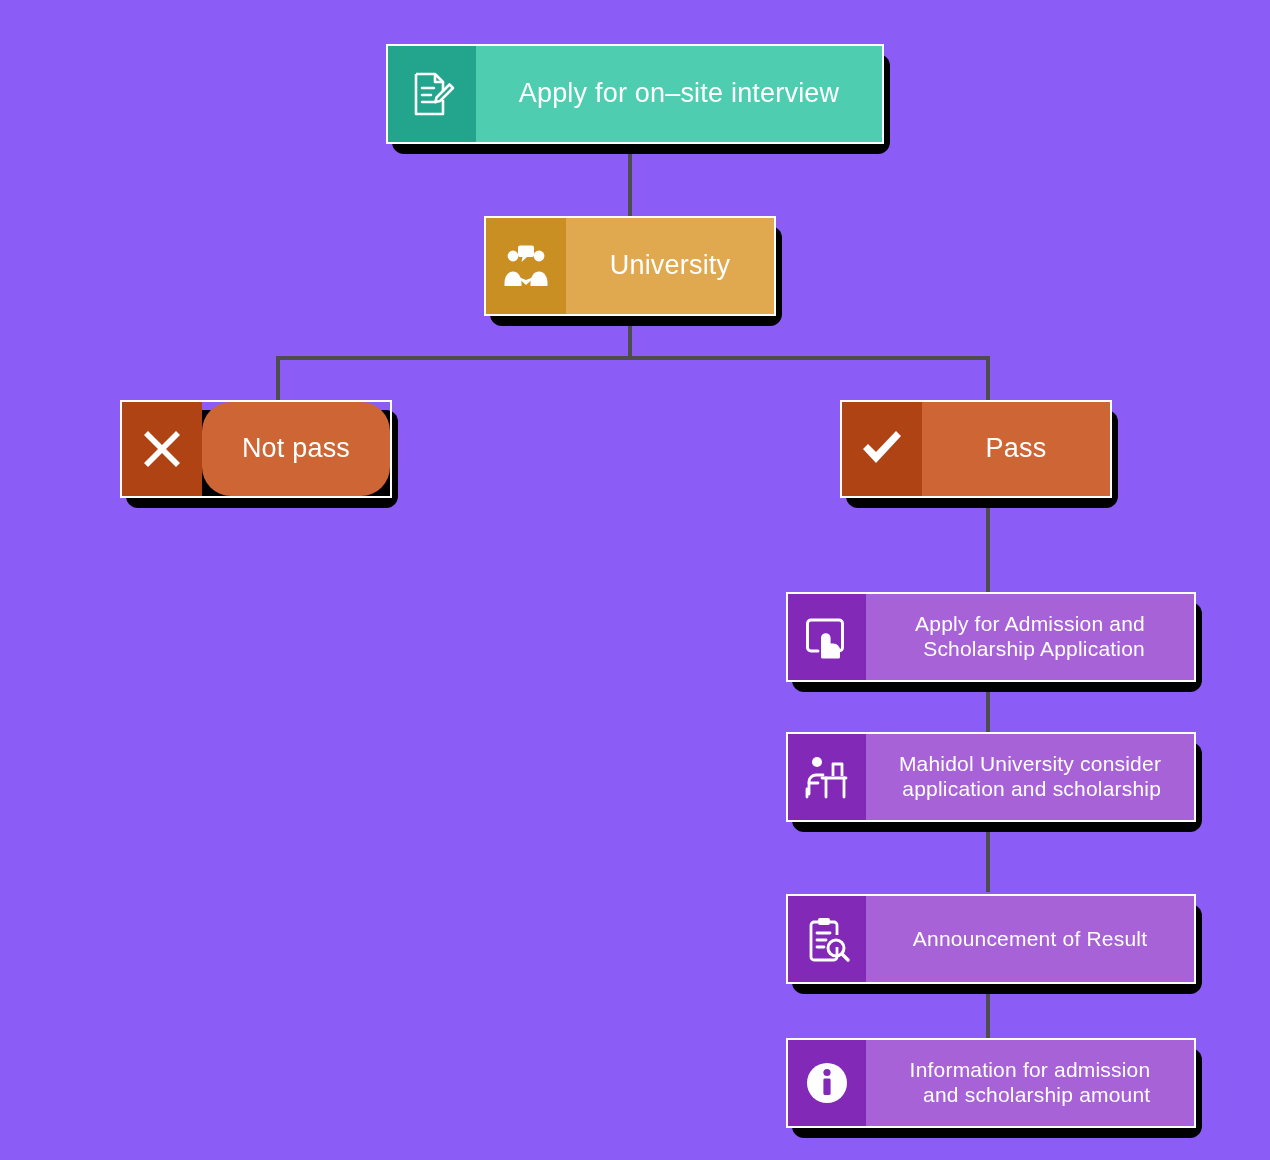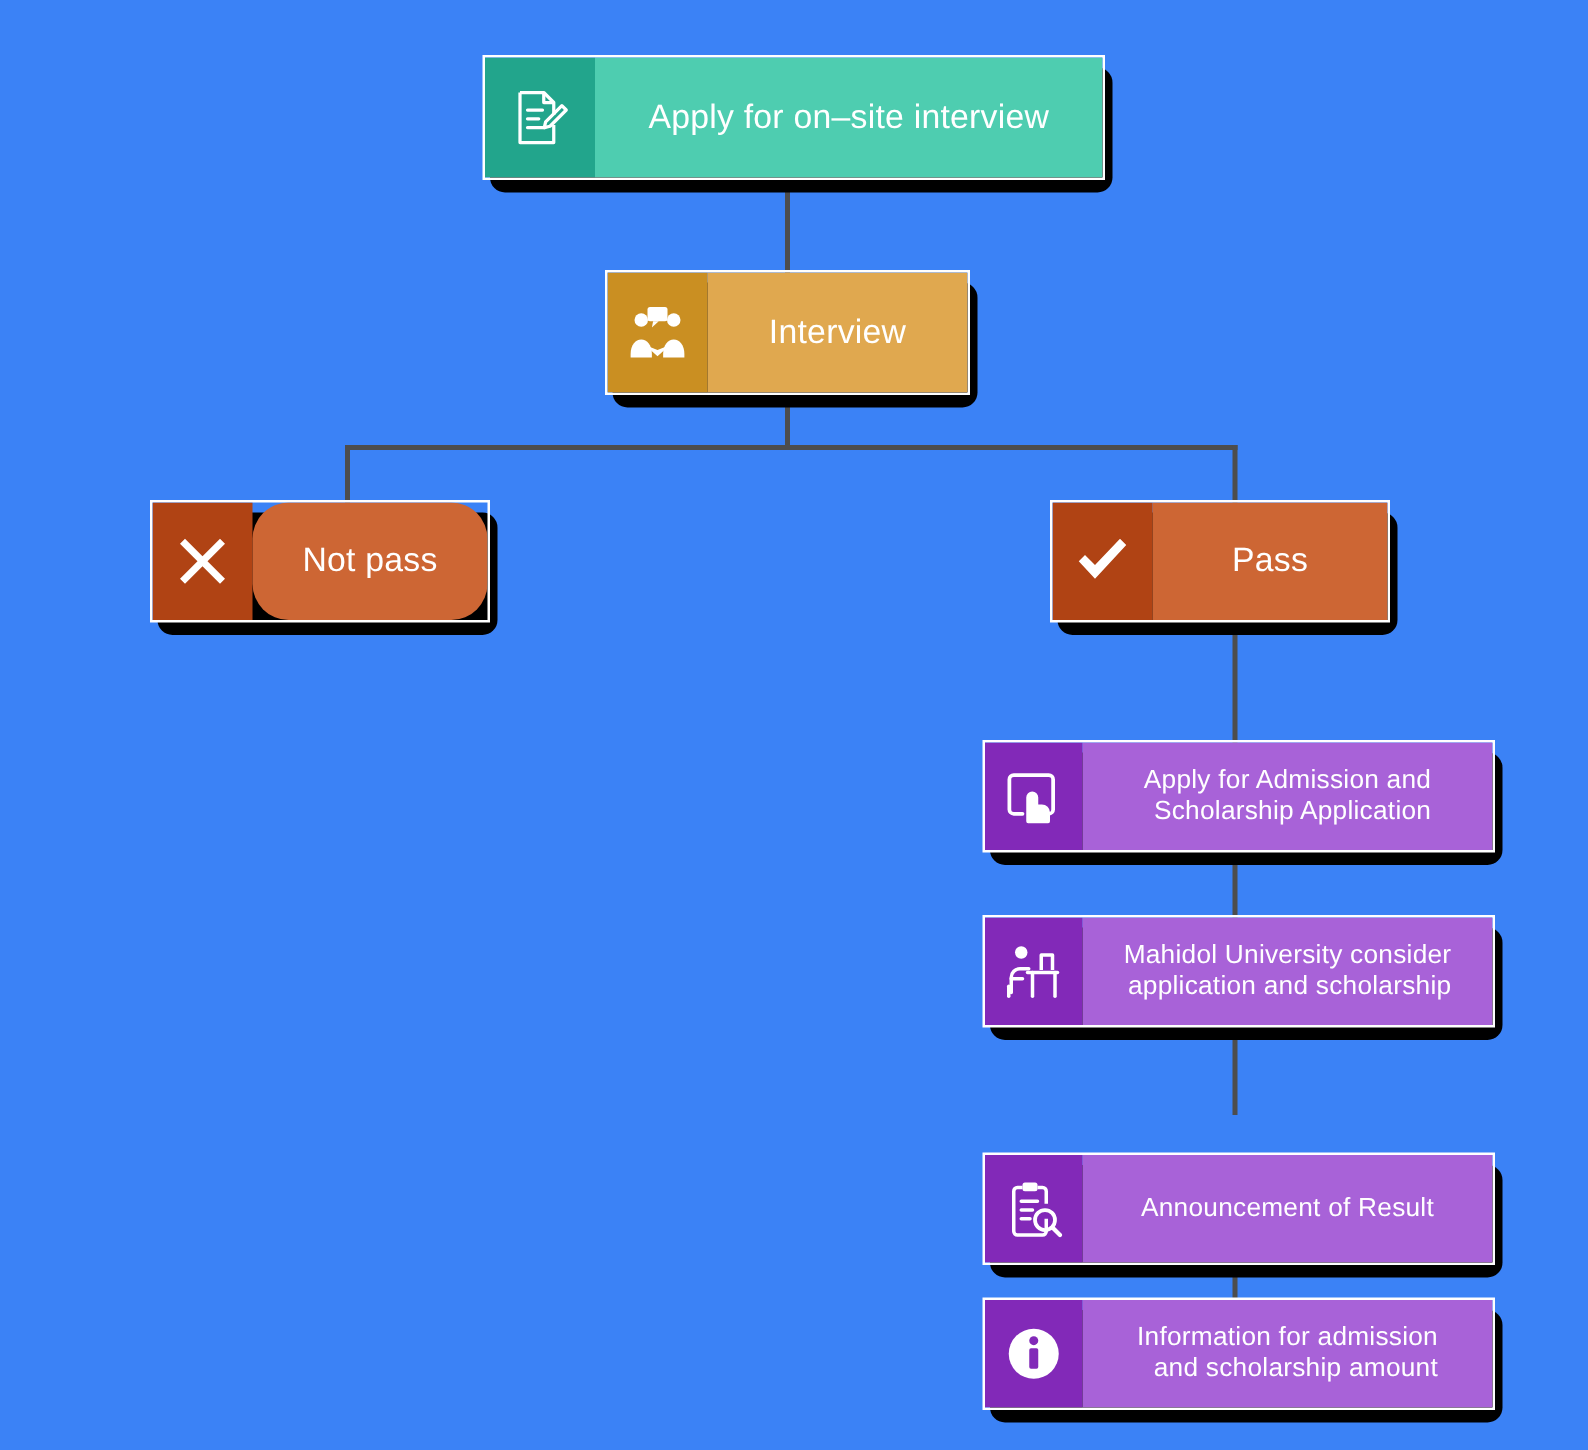--- a/index.html
+++ b/index.html
@@ -7,21 +7,21 @@
     width: 1270px;
     height: 1160px;
     background: #ffffff;
     font-family: "Liberation Sans", sans-serif;
     overflow: hidden;
   }
   #canvas {
     position: relative;
     width: 1270px;
     height: 1160px;
-    background: #3b82f6;
+    background: #8b5cf6;
     padding-left: 36px;
   }
 
   
   .conn {
     position: absolute;
     background: #4d4d4d;
     z-index: 1;
   }
   .conn-v { width: 4px; }
@@ -86,21 +86,21 @@
   #node-not-pass           { left: 120px; top: 400px; width: 272px; height: 98px; }
   #node-not-pass .icon-cell    { width: 80px; background: #b04314; }
   #node-not-pass .label-cell   { background: #cd6634; font-size: 27px; border-radius: 29px; }
 
   #node-pass               { left: 840px; top: 400px; width: 272px; height: 98px; }
   #node-pass .icon-cell        { width: 80px; background: #b04314; }
   #node-pass .label-cell       { background: #cd6634; font-size: 27px; }
 
   #node-apply-admission    { left: 786px; top: 592px; width: 410px; height: 90px; }
   #node-mu-consider        { left: 786px; top: 732px; width: 410px; height: 90px; }
-  #node-announcement       { left: 786px; top: 922px; width: 410px; height: 90px; }
+  #node-announcement       { left: 786px; top: 894px; width: 410px; height: 90px; }
   #node-information        { left: 786px; top: 1038px; width: 410px; height: 90px; }
 
   .purple .icon-cell  { width: 78px; background: #8229b8; }
   .purple .label-cell { background: #a862d8; font-size: 21px; text-align: right; }
 </style>
 </head>
 <body>
 
 <div id="canvas">
 
@@ -139,21 +139,21 @@
         <svg width="52" height="46" viewBox="0 0 52 46" fill="#fff">
           <circle cx="13" cy="13" r="5.4"></circle>
           <path d="M4.5 40c0-6.6 3.8-11.4 8.5-11.4S21.5 33.4 21.5 40v3H4.5z"></path>
           <circle cx="39" cy="13" r="5.4"></circle>
           <path d="M30.5 40c0-6.6 3.8-11.4 8.5-11.4S47.5 33.4 47.5 40v3H30.5z"></path>
           <rect x="18" y="2.5" width="16" height="11.5" rx="2"></rect>
           <path d="M22.5 14l-1 5 5.5-5z"></path>
           <path d="M16 33l10 9 10-9-10 4z"></path>
         </svg>
       </div>
-      <div class="label-cell">Interview</div>
+      <div class="label-cell">University</div>
     </div>
   </div>
 
   <div class="node" id="node-not-pass">
     <div class="shadow"></div>
     <div class="body">
       <div class="icon-cell">
         <svg width="42" height="42" viewBox="0 0 42 42">
           <path d="M7 3l14 14L35 3l4 4-14 14 14 14-4 4-14-14L7 39l-4-4 14-14L3 7z" fill="#fff"></path>
         </svg>

